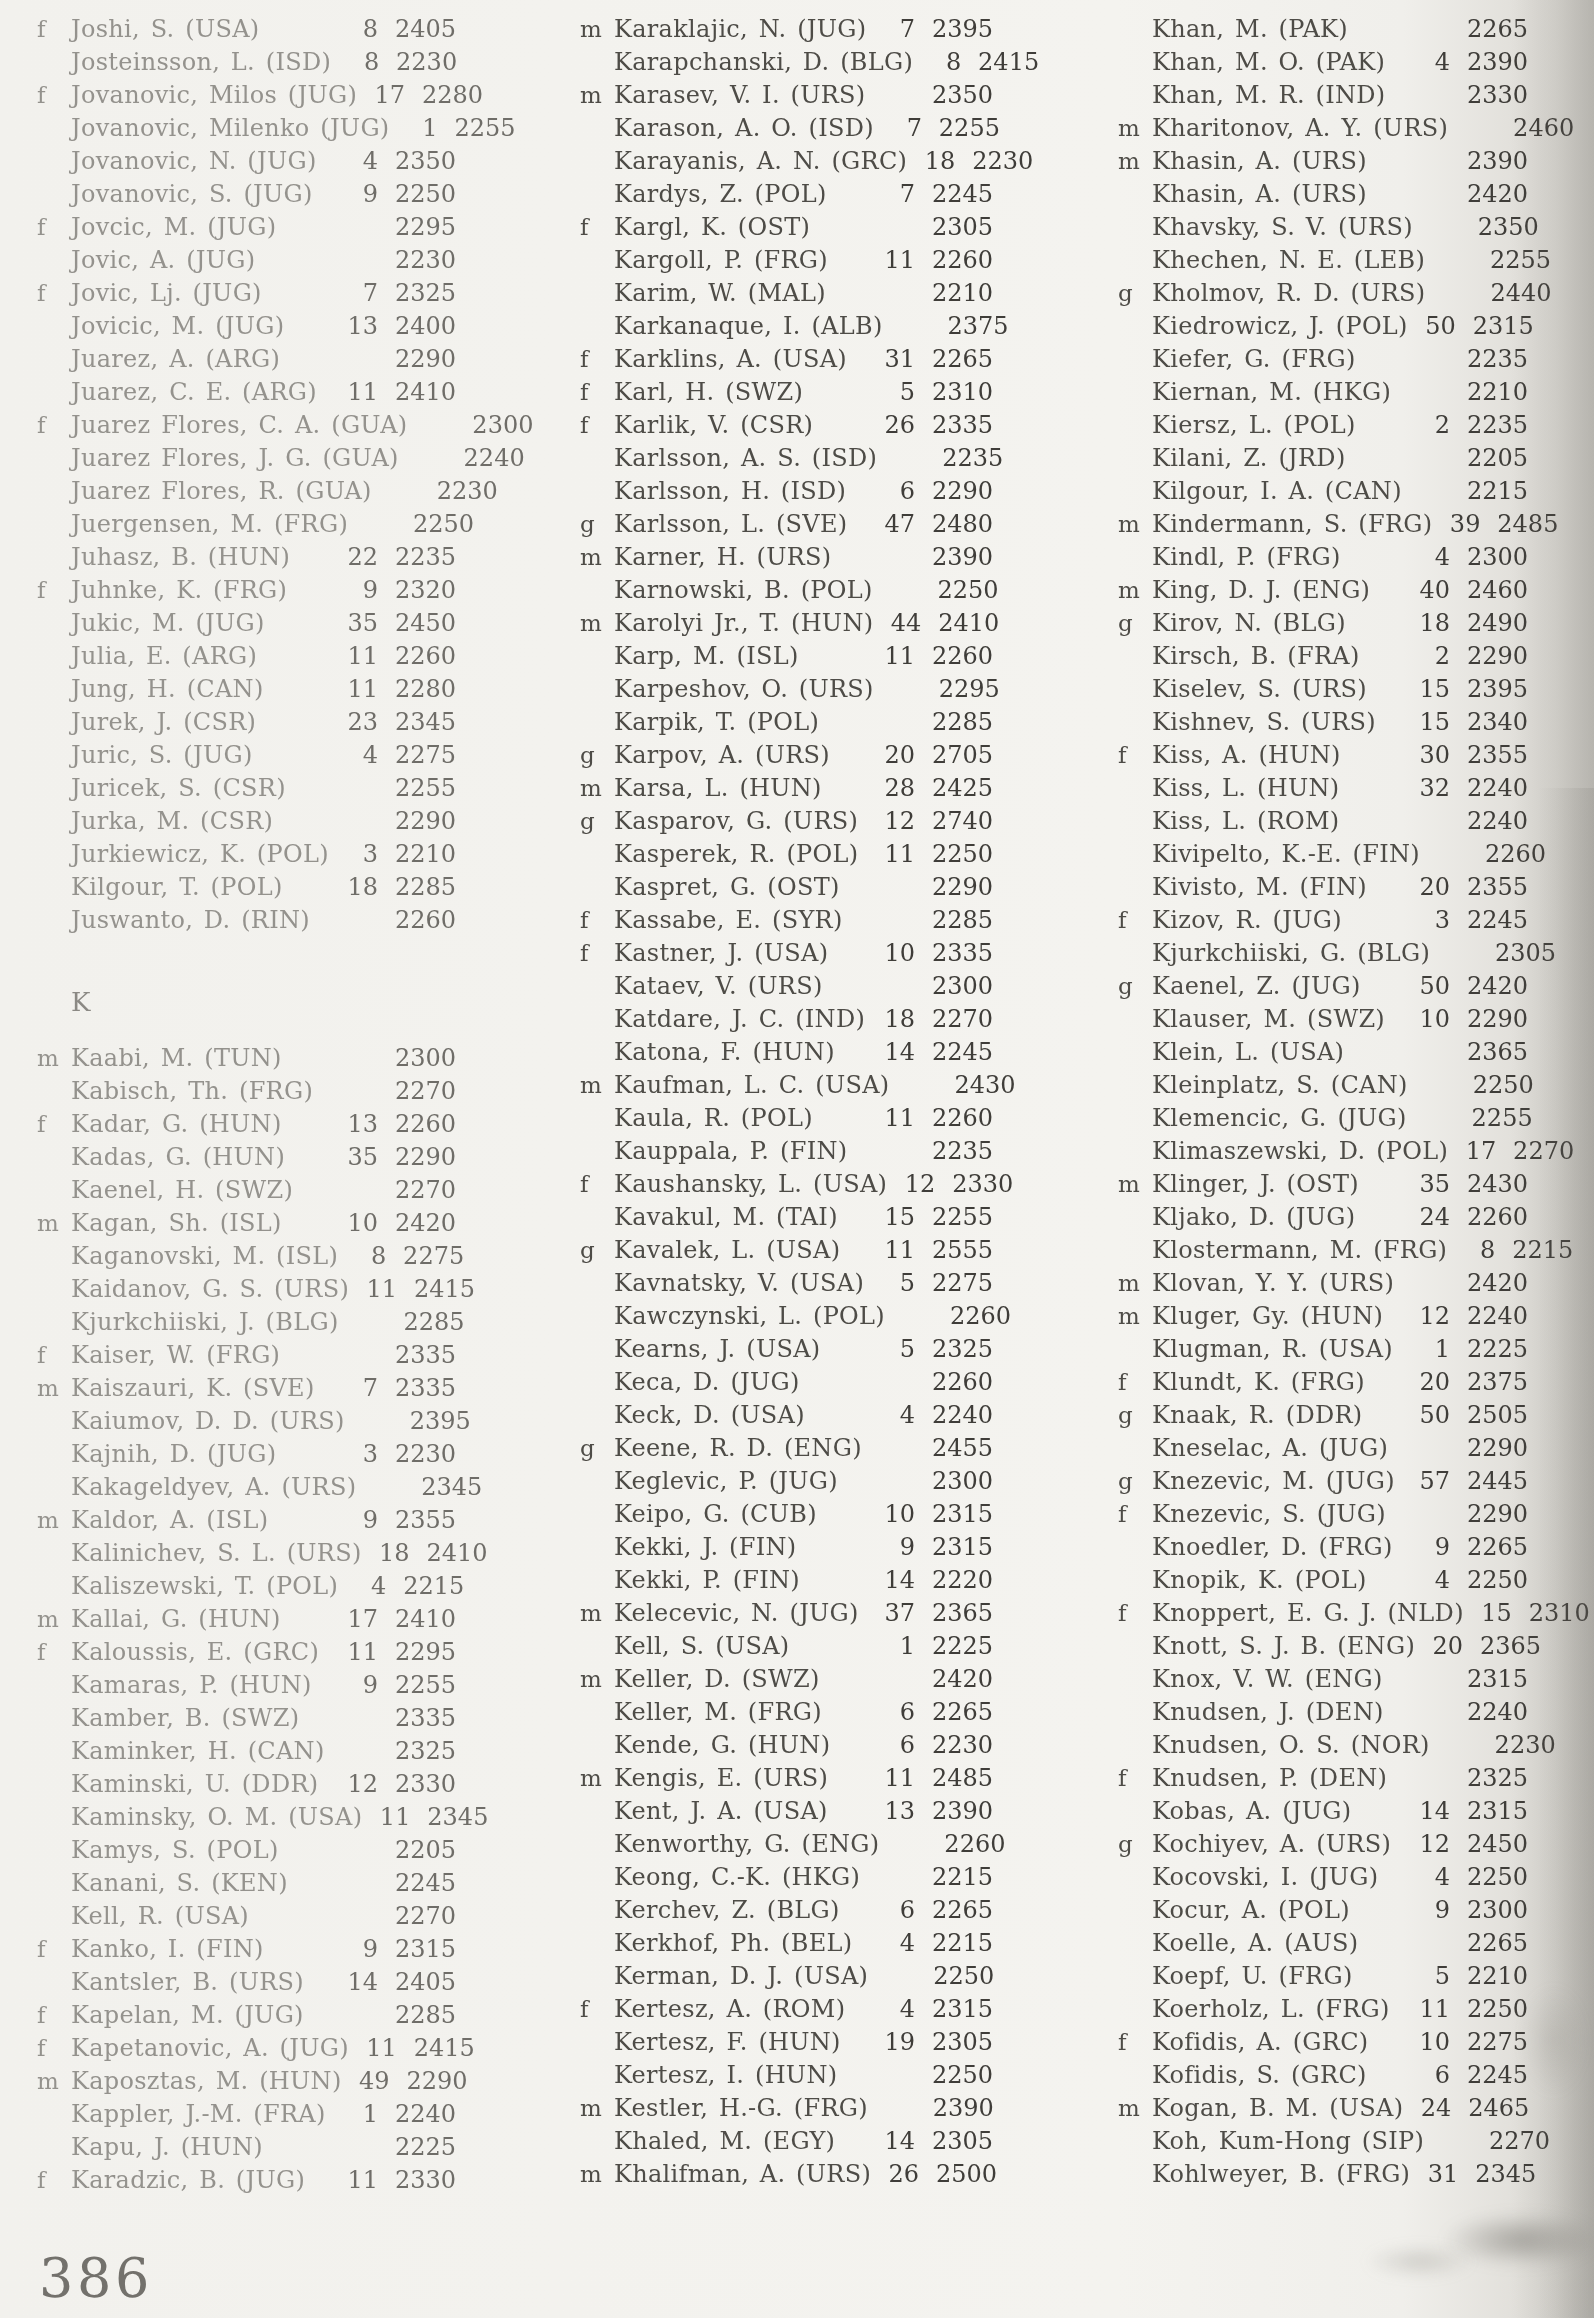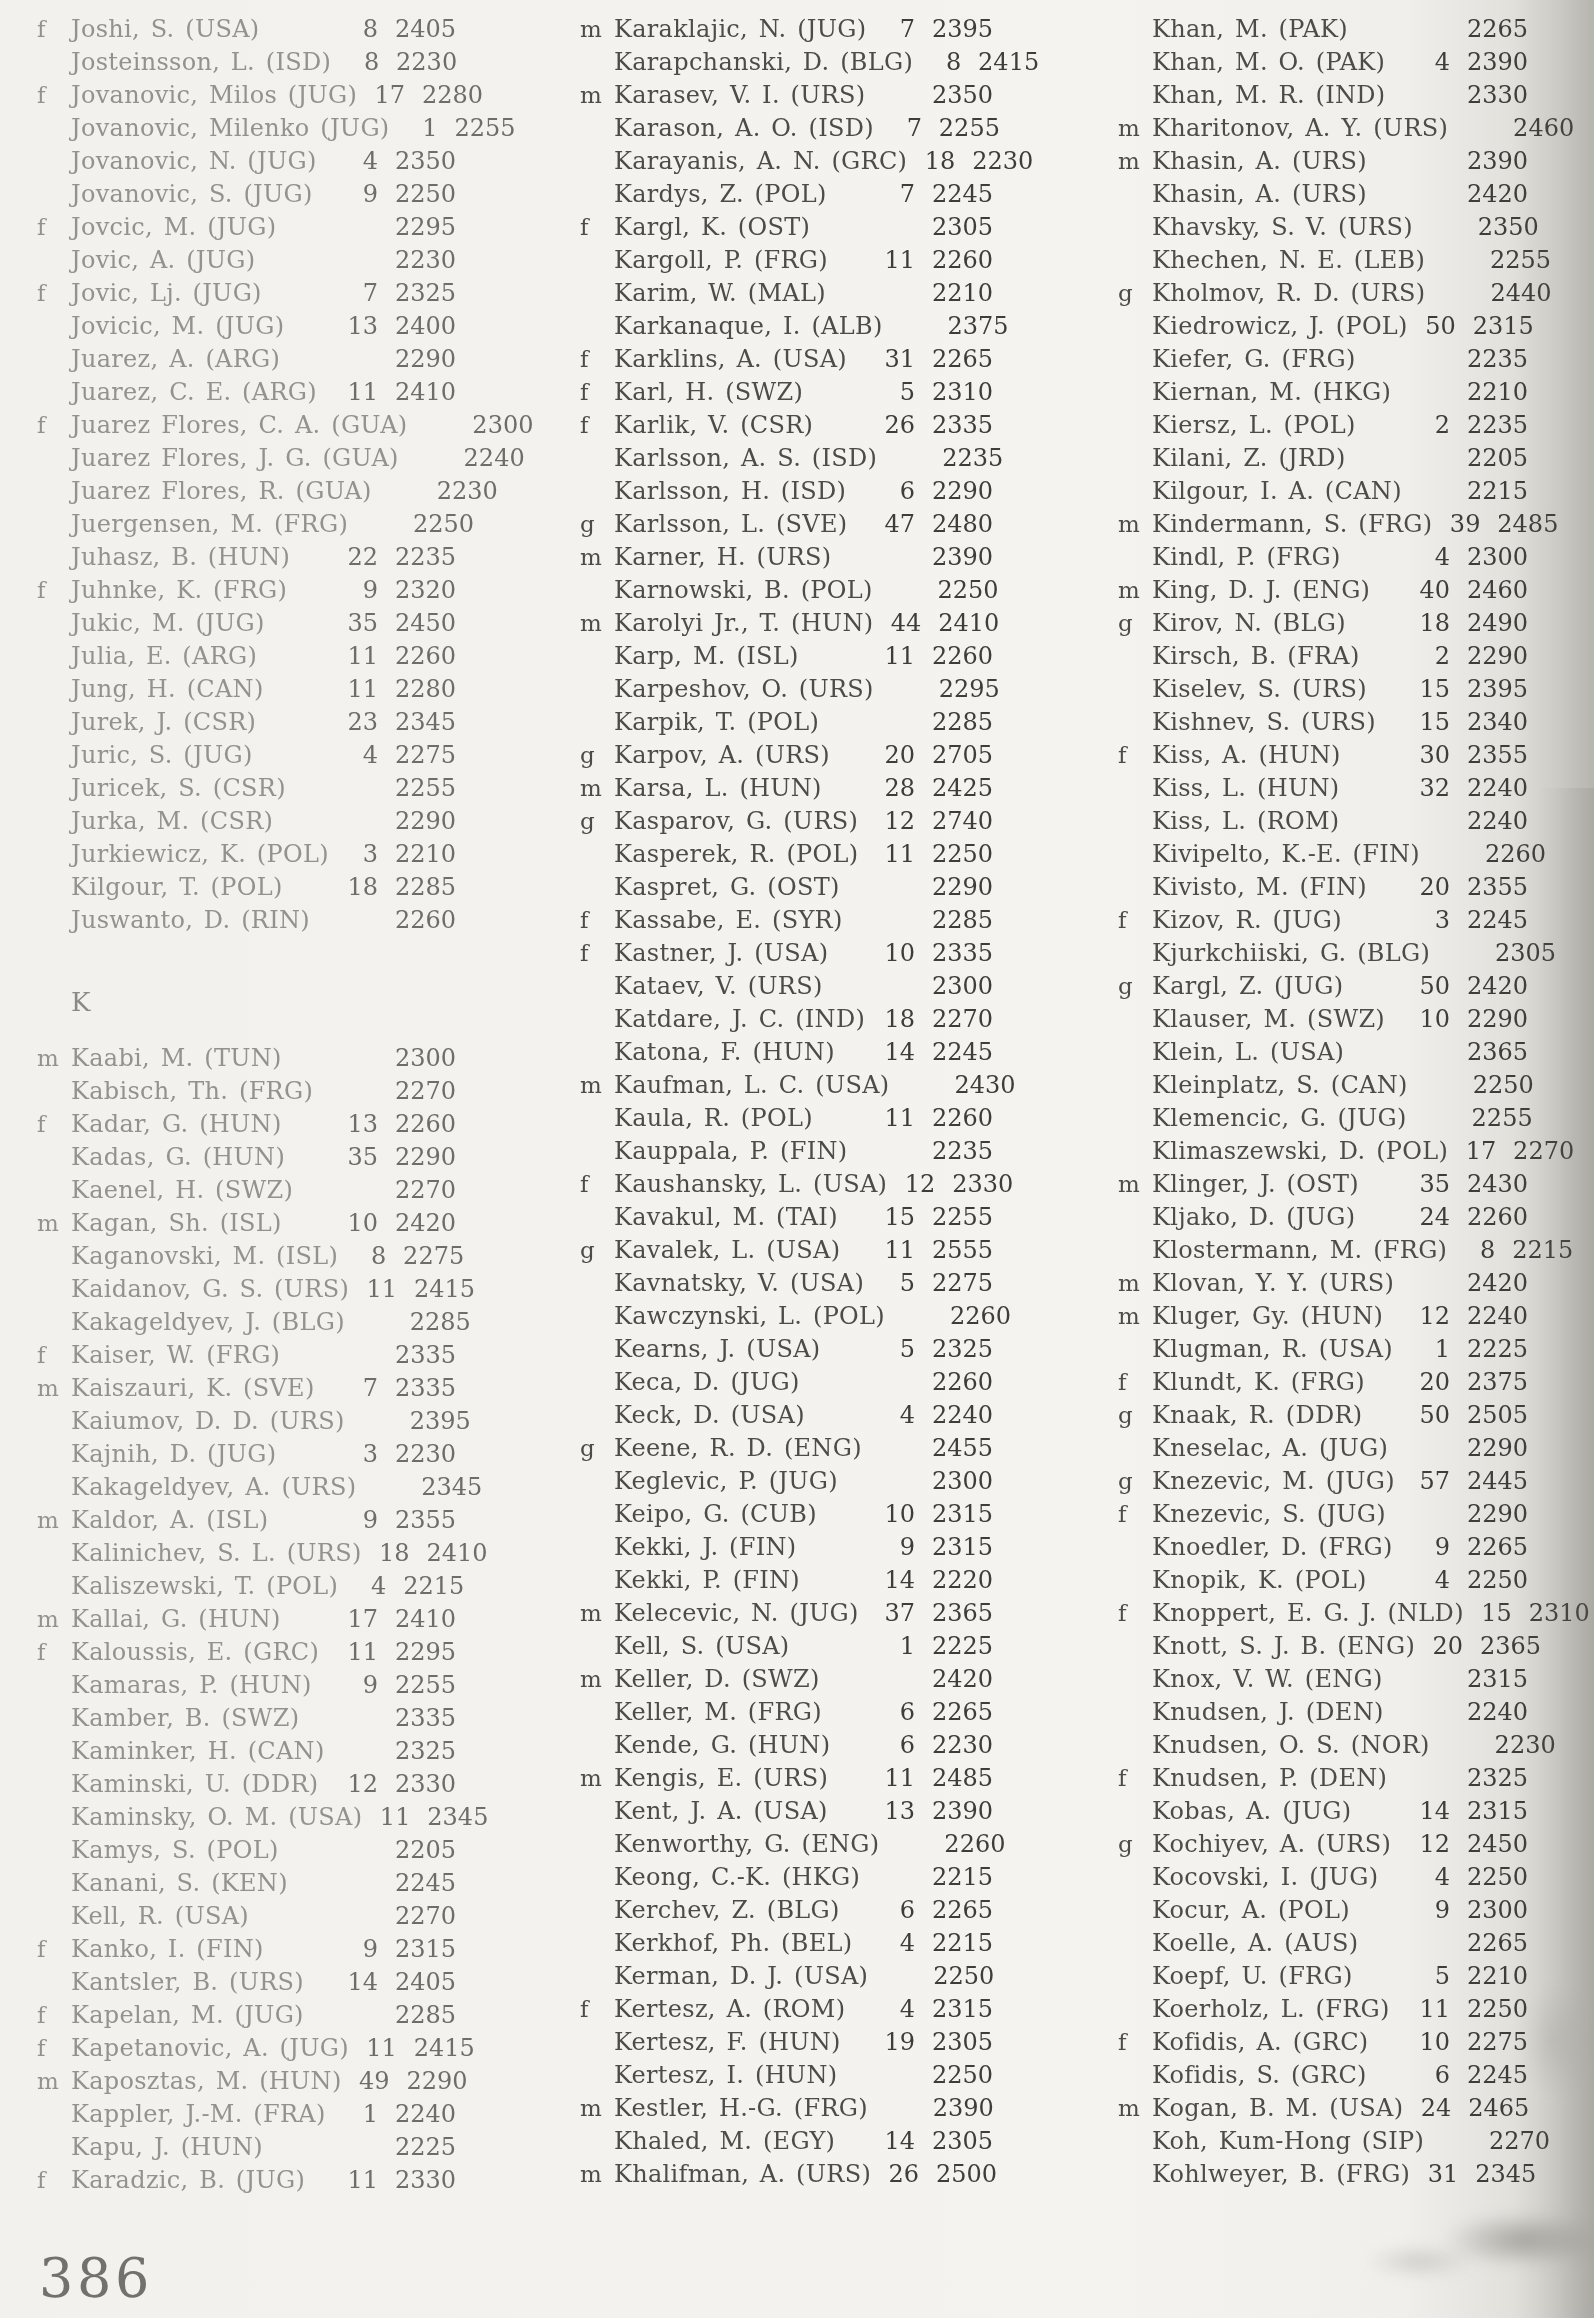--- a/index.html
+++ b/index.html
@@ -257,21 +257,21 @@
         <span class="rating">2275</span>
       </div>
       <div class="row">
         <span class="badge"></span>
         <span class="name">Kaidanov, G. S. (URS)</span>
         <span class="games">11</span>
         <span class="rating">2415</span>
       </div>
       <div class="row">
         <span class="badge"></span>
-        <span class="name">Kakageldyev, J. (BLG)</span>
+        <span class="name">Kjurkchiiski, J. (BLG)</span>
         <span class="games"></span>
         <span class="rating">2285</span>
       </div>
       <div class="row">
         <span class="badge">f</span>
         <span class="name">Kaiser, W. (FRG)</span>
         <span class="games"></span>
         <span class="rating">2335</span>
       </div>
       <div class="row">
@@ -993,21 +993,21 @@
         <span class="rating">2245</span>
       </div>
       <div class="row">
         <span class="badge"></span>
         <span class="name">Kjurkchiiski, G. (BLG)</span>
         <span class="games"></span>
         <span class="rating">2305</span>
       </div>
       <div class="row">
         <span class="badge">g</span>
-        <span class="name">Kargl, Z. (JUG)</span>
+        <span class="name">Kaenel, Z. (JUG)</span>
         <span class="games">50</span>
         <span class="rating">2420</span>
       </div>
       <div class="row">
         <span class="badge"></span>
         <span class="name">Klauser, M. (SWZ)</span>
         <span class="games">10</span>
         <span class="rating">2290</span>
       </div>
       <div class="row">

